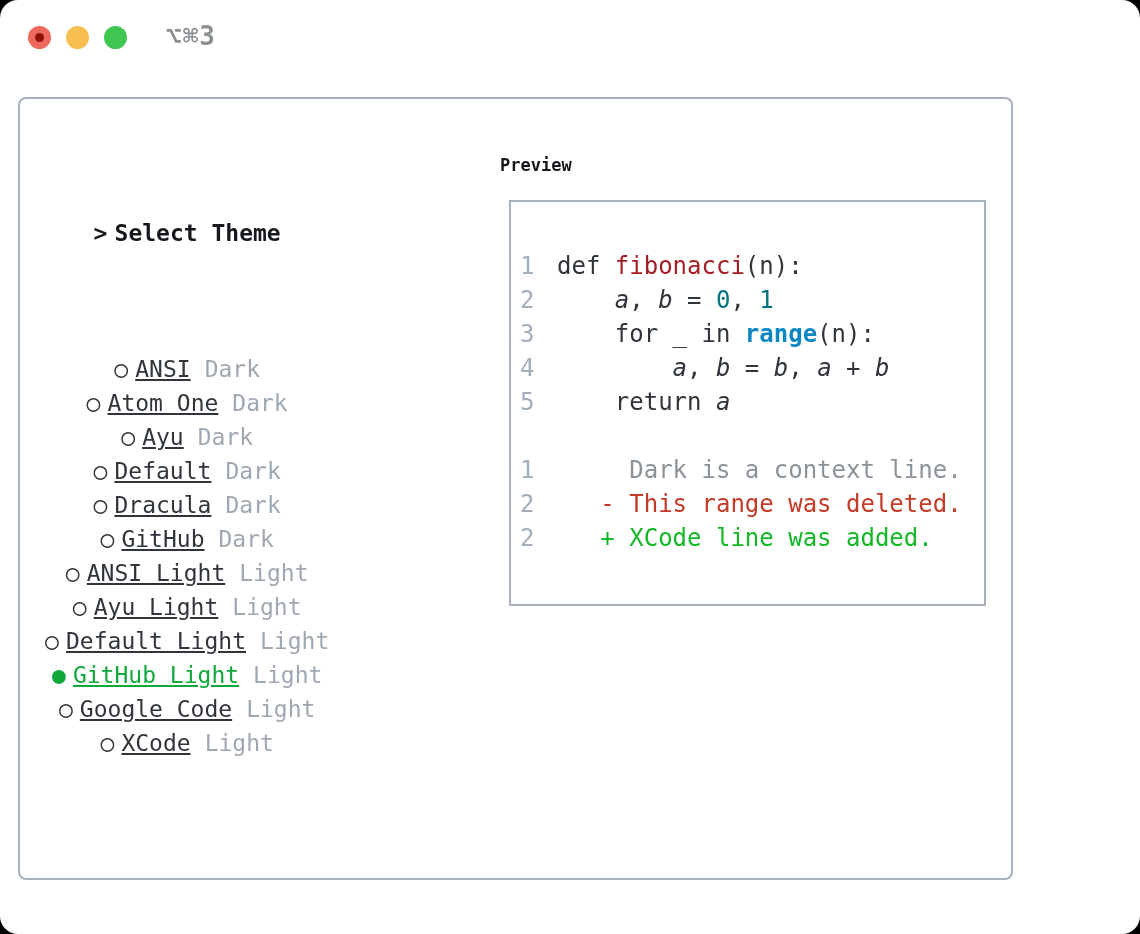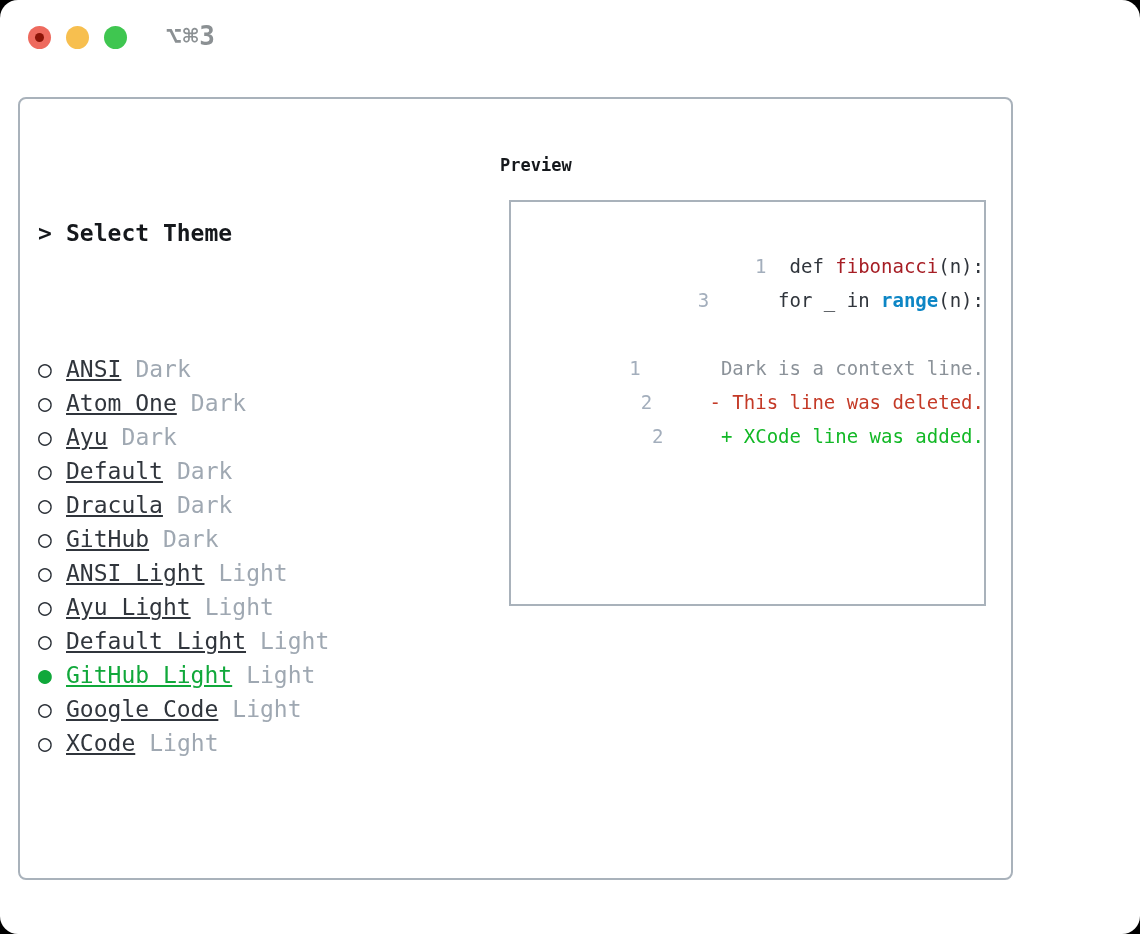--- a/index.html
+++ b/index.html
@@ -36,21 +36,21 @@
     width: 995px; height: 783px;
     border: 2px solid var(--border-gray);
     border-radius: 8px;
     background: #fff;
   }
 
   .left-col {
     position: absolute; left: 18px; top: 49px;
     font-size: 23px; line-height: 34px; white-space: pre;
   }
-  .row { height: 34px; }
+  .row { height: 34px; text-align: center; }
   .mark { display: inline-block; width: 28px; color: var(--text-dark); }
   .mark.sel { color: var(--selected-green); }
   .list-header { font-weight: 700; color: var(--heading-black); }
   .list-header .mark { color: var(--heading-black); }
   .name { color: var(--text-dark); text-decoration: underline; }
   .name.sel { color: var(--selected-green); }
   .variant { color: var(--muted-gray); margin-left: 14px; }
 
   .apply-section { margin-top: 34px; }
 
@@ -61,21 +61,21 @@
     color: var(--heading-black);
   }
   .preview-box {
     position: absolute; left: 489px; top: 101px;
     width: 477px; height: 406px;
     border: 2px solid var(--border-gray);
     padding: 47px 0 0 9px;
     background: #fff;
     overflow: hidden;
   }
-  .pline { height: 34px; font-size: 19px; line-height: 34px; white-space: pre; text-align: right; }
+  .pline { height: 34px; font-size: 24px; line-height: 34px; white-space: pre; }
   .ln { display: inline-block; width: 14px; margin-right: 23px; color: var(--linenum-gray); }
   .tok-plain   { color: var(--text-dark); }
   .tok-func    { color: var(--syntax-func-red); }
   .tok-num     { color: var(--syntax-num-teal); }
   .tok-call    { color: var(--syntax-call-blue); font-weight: bold; }
   .tok-var     { color: var(--text-dark); font-style: italic; }
   .tok-context { color: var(--context-gray); }
   .tok-deleted { color: var(--diff-deleted-red); }
   .tok-added   { color: var(--diff-added-green); }
 </style>
@@ -105,21 +105,24 @@
         
       </div>
 
       
     </div>
 
     <div class="preview-label">Preview</div>
 
     <div class="preview-box">
         <div class="pline"><span class="ln">1</span><span class="tok-plain">def </span><span class="tok-func">fibonacci</span><span class="tok-plain">(n):</span></div>
+        <div class="pline"><span class="ln">2</span><span class="tok-plain">    </span><span class="tok-var">a</span><span class="tok-plain">, </span><span class="tok-var">b</span><span class="tok-plain"> = </span><span class="tok-num">0</span><span class="tok-plain">, </span><span class="tok-num">1</span></div>
         <div class="pline"><span class="ln">3</span><span class="tok-plain">    for _ in </span><span class="tok-call">range</span><span class="tok-plain">(n):</span></div>
+        <div class="pline"><span class="ln">4</span><span class="tok-plain">        </span><span class="tok-var">a</span><span class="tok-plain">, </span><span class="tok-var">b</span><span class="tok-plain"> = </span><span class="tok-var">b</span><span class="tok-plain">, </span><span class="tok-var">a</span><span class="tok-plain"> + </span><span class="tok-var">b</span></div>
+        <div class="pline"><span class="ln">5</span><span class="tok-plain">    return </span><span class="tok-var">a</span></div>
         <div class="pline"><span class="ln"></span></div>
         <div class="pline"><span class="ln">1</span><span class="tok-context">     Dark is a context line.</span></div>
-        <div class="pline"><span class="ln">2</span><span class="tok-plain">   </span><span class="tok-deleted">- This line was deleted.</span></div>
+        <div class="pline"><span class="ln">2</span><span class="tok-plain">   </span><span class="tok-deleted">- This range was deleted.</span></div>
         <div class="pline"><span class="ln">2</span><span class="tok-plain">   </span><span class="tok-added">+ XCode line was added.</span></div>
       </div>
 
   </div>
 </div>
 
 </body></html>

